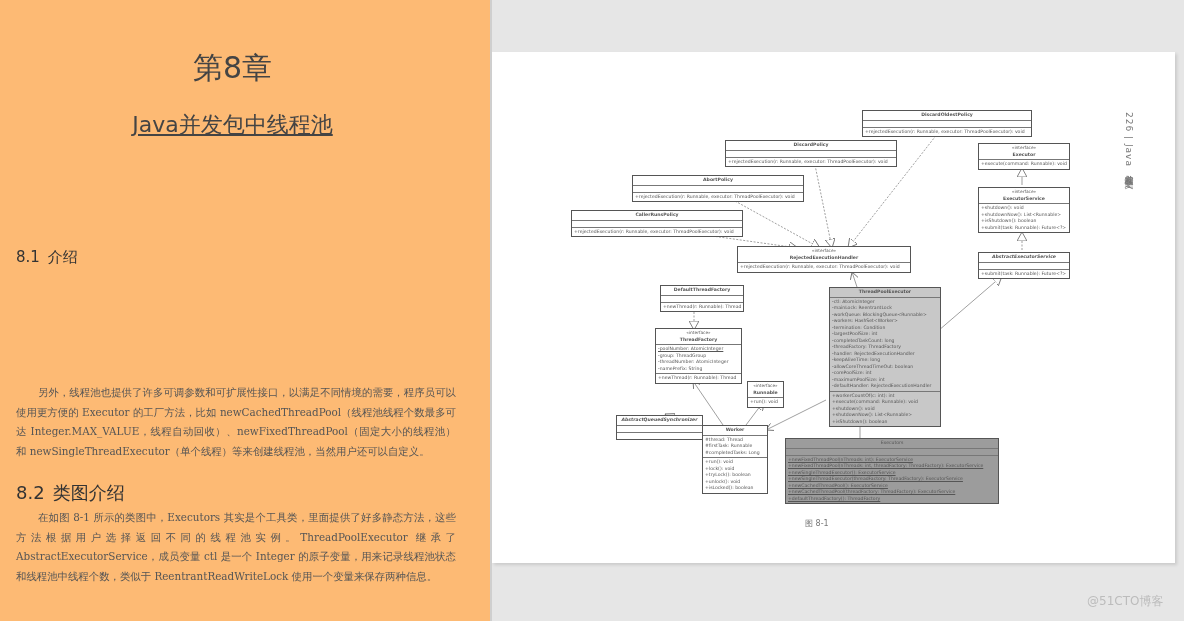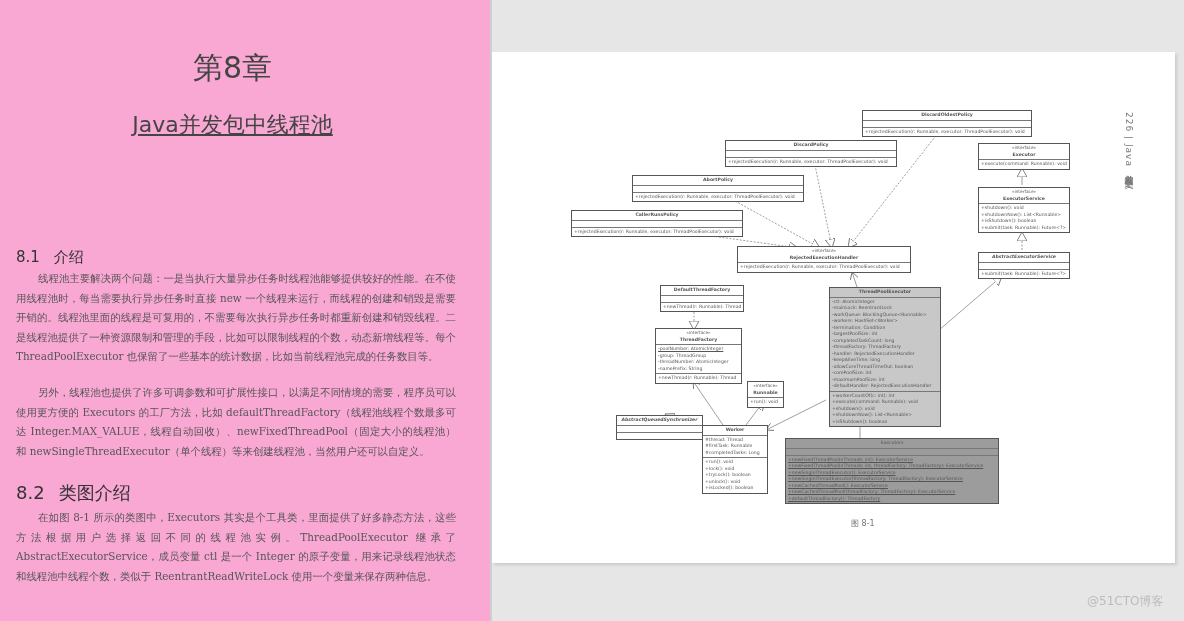--- a/index.html
+++ b/index.html
@@ -1,56 +1,55 @@
 <!DOCTYPE html>
 <html><head>
 <meta charset="utf-8">
 <style>
   html, body { margin:0; padding:0; }
   body { width:1184px; height:621px; position:relative; overflow:hidden; background:#e6e6e6; font-family:"DejaVu Sans", sans-serif; }
-  #left-page { position:absolute; left:0; top:0; width:490px; height:621px; background:#f9a8d4; }
+  #left-page { position:absolute; left:0; top:0; width:490px; height:621px; background:#fdba74; }
   #divider { position:absolute; left:490px; top:0; width:2px; height:621px; background:#cfcfcf; }
   #right-page { position:absolute; left:492px; top:52px; width:683px; height:511px; background:#ffffff; box-shadow:2px 2px 3px rgba(0,0,0,0.12); }
 
   .chapter-num { position:absolute; left:0; width:465px; top:48px; text-align:center; font-size:30px; color:#444; }
   .chapter-title { position:absolute; left:0; width:465px; top:110px; text-align:center; font-size:22px; color:#444; line-height:30px;text-decoration:underline; }
   .h2 { position:absolute; left:16px; font-size:15px; color:#333; }
-  .h2 .num { margin-right:14px; }
+  .h2 .num { margin-right:8px; }
   .h2.big { font-size:18px; }
   .para { position:absolute; left:16px; width:440px; font-family:"DejaVu Serif", serif; font-size:10.4px; line-height:19.6px; color:#555; text-indent:22px; text-align:justify; }
 
   .uml { position:absolute; background:#fff; border:1px solid #555; font-size:4.6px; color:#555; line-height:6.5px; }
   .uml .name { text-align:center; font-weight:bold; padding:1px 2px; border-bottom:1px solid #777; white-space:nowrap; }
   .uml .stereo { text-align:center; font-weight:normal; font-size:4.3px; }
   .uml .sec { border-bottom:1px solid #777; padding:1px 2px; min-height:4px; white-space:nowrap; }
   .uml .sec:last-child { border-bottom:none; }
   .uml.shaded { background:#c8c8c8; }
   .uml.dark { background:#9c9c9c; }
   .uml.dark .sec div { text-decoration:underline; }
   .uml .italic { font-style:italic; }
 
   #arrows { position:absolute; left:0; top:0; width:1184px; height:621px; pointer-events:none; }
-  .fig-caption { position:absolute; left:851px; top:518px; font-size:8px; color:#777;text-align:center; }
+  .fig-caption { position:absolute; left:805px; top:518px; font-size:8px; color:#777;text-align:center; }
   .side-header { position:absolute; left:1122px; top:112px; writing-mode:vertical-rl; font-size:9px; color:#777; letter-spacing:1px; }
   .watermark { position:absolute; left:1087px; top:593px; font-size:12px; color:#bcbcbc; }
 </style>
 </head>
 <body>
 
 <div id="left-page">
   <div class="chapter-num">第8章</div>
   <div class="chapter-title">
     <div>Java并发包中线程池</div>
   </div>
 
   <div class="h2" style="top:248px;">
     <span class="num">8.1</span><span>介绍</span>
   </div>
-  <div class="para" style="top:269px;">线程池主要解决两个问题：一是当执行大量异步任务时线程池能够提供较好的性能。在不使用线程池时，每当需要执行异步任务时直接 new 一个线程来运行，而线程的创建和销毁是需要开销的。线程池里面的线程是可复用的，不需要每次执行异步任务时都重新创建和销毁线程。二是线程池提供了一种资源限制和管理的手段，比如可以限制线程的个数，动态新增线程等。每个 ThreadPoolExecutor 也保留了一些基本的统计数据，比如当前线程池完成的任务数目等。</div>
-  <div class="para" style="top:383px;">另外，线程池也提供了许多可调参数和可扩展性接口，以满足不同情境的需要，程序员可以使用更方便的 Executors 的工厂方法，比如 defaultThreadFactory（线程池线程个数最多可达 Integer.MAX_VALUE，线程自动回收）、newFixedThreadPool（固定大小的线程池）和 newSingleThreadExecutor（单个线程）等来创建线程池，当然用户还可以自定义。</div>
+  <div class="para" style="top:383px;">另外，线程池也提供了许多可调参数和可扩展性接口，以满足不同情境的需要，程序员可以使用更方便的 Executor 的工厂方法，比如 newCachedThreadPool（线程池线程个数最多可达 Integer.MAX_VALUE，线程自动回收）、newFixedThreadPool（固定大小的线程池）和 newSingleThreadExecutor（单个线程）等来创建线程池，当然用户还可以自定义。</div>
 
   <div class="h2 big" style="top:481px;text-align:center;">
     <span class="num">8.2</span><span>类图介绍</span>
   </div>
   <div class="para" style="top:508px;">在如图 8-1 所示的类图中，Executors 其实是个工具类，里面提供了好多静态方法，这些方法根据用户选择返回不同的线程池实例。ThreadPoolExecutor 继承了 AbstractExecutorService，成员变量 ctl 是一个 Integer 的原子变量，用来记录线程池状态和线程池中线程个数，类似于 ReentrantReadWriteLock 使用一个变量来保存两种信息。</div>
 </div>
 
 <div id="divider"></div>
 
 <div id="right-page"></div>

